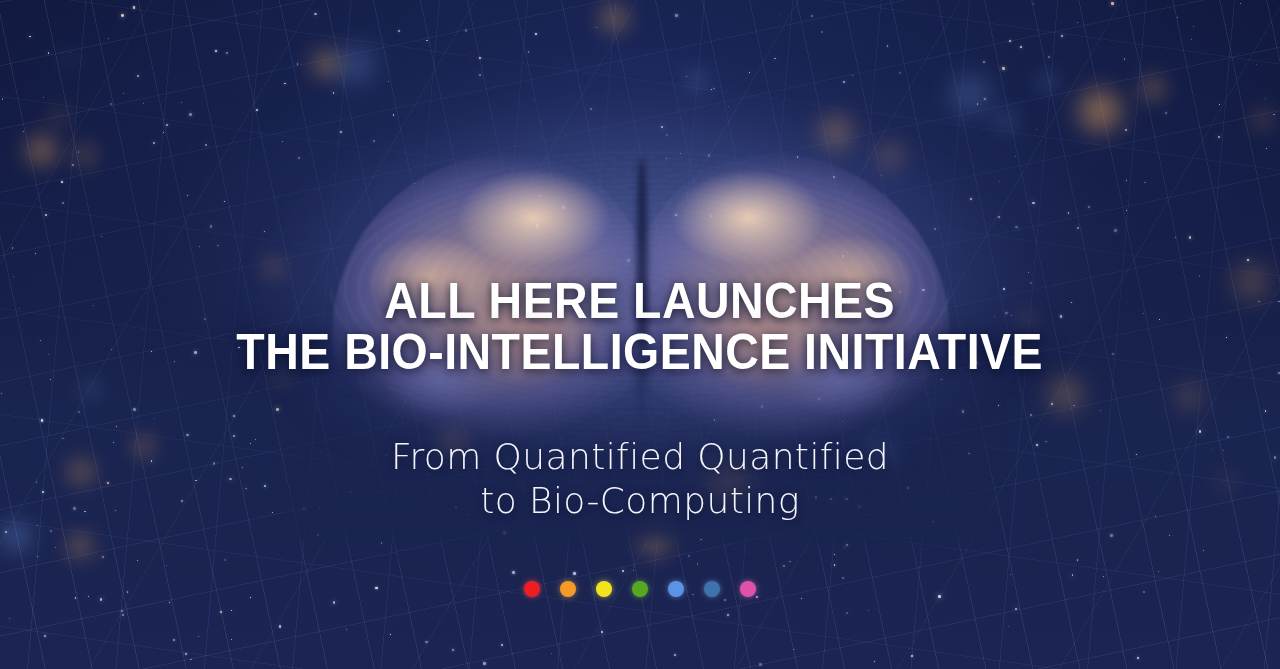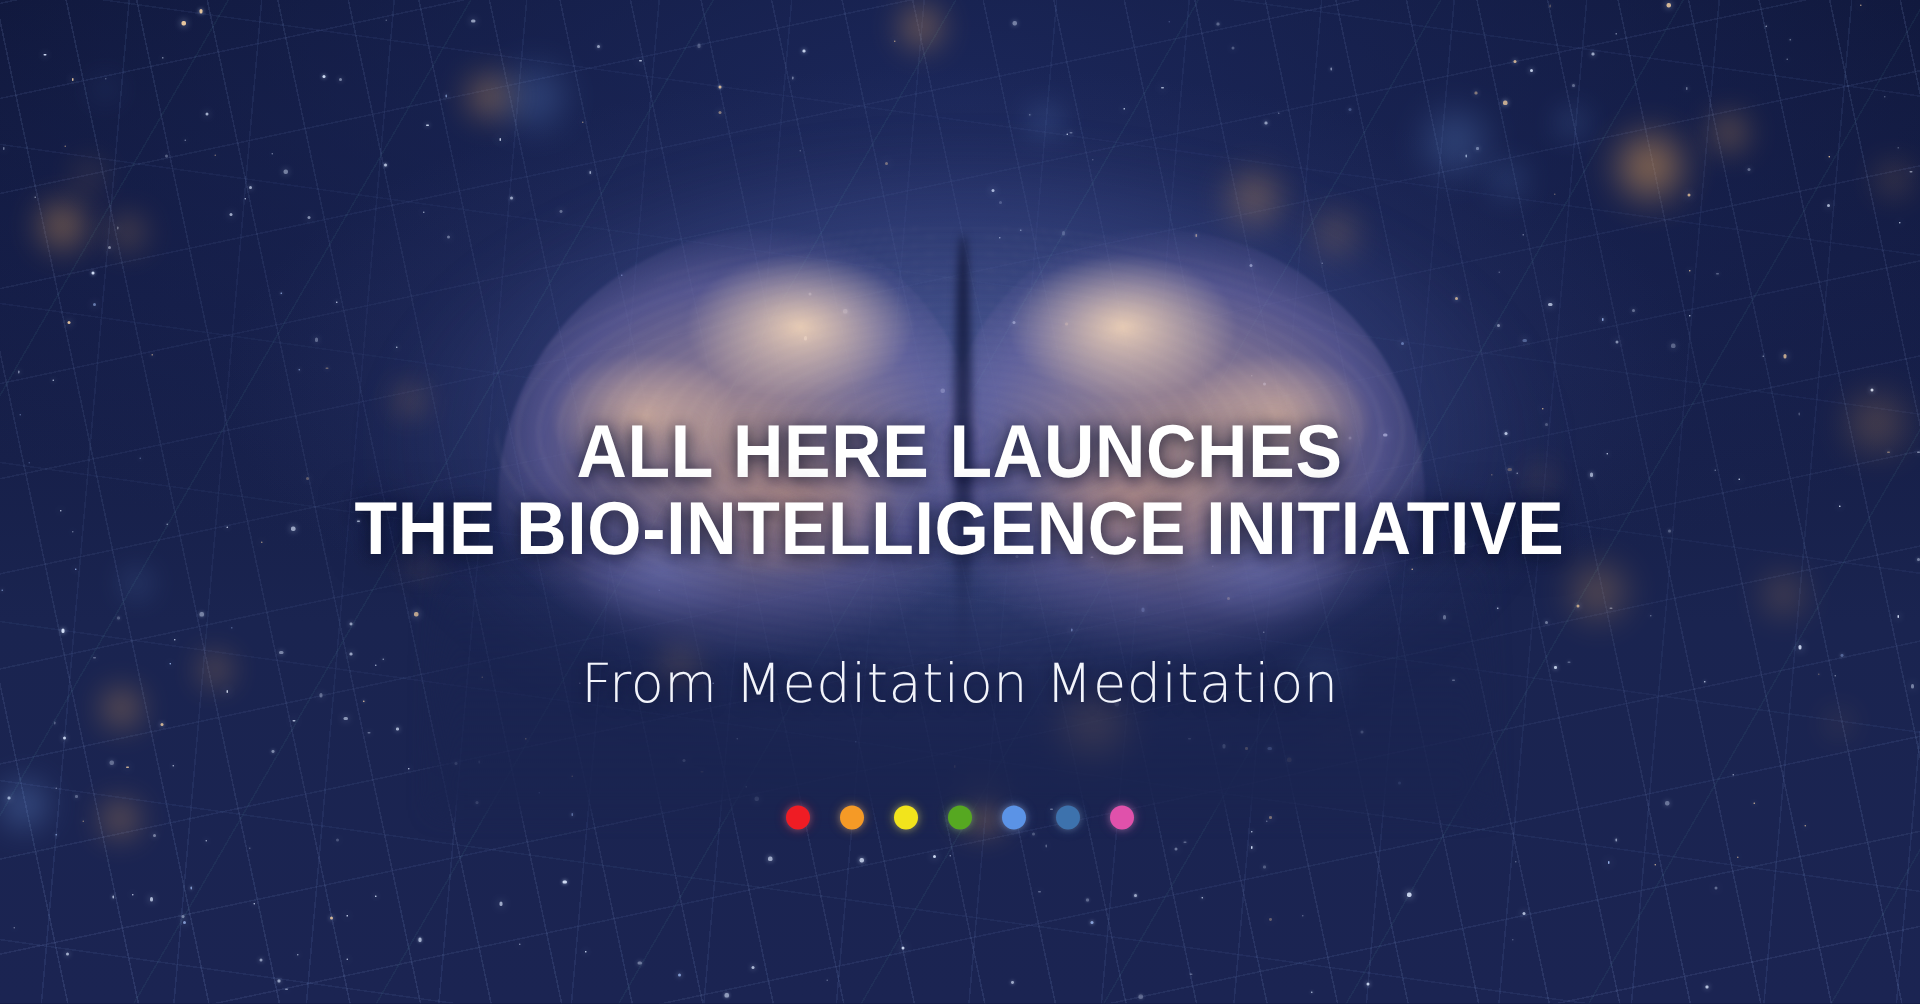--- a/index.html
+++ b/index.html
@@ -488,21 +488,22 @@
     <div class="fissure"></div>
     <div class="brain-fade"></div>
   </div>
 
   <div id="copy">
     <h1 class="headline">
       <span class="l1">ALL HERE LAUNCHES</span>
       <span class="l2">THE BIO-INTELLIGENCE INITIATIVE</span>
     </h1>
     <p class="subtitle">
-      <span class="s1">From Meditation Meditation</span>
+      <span class="s1">From Quantified Quantified</span>
+      <span class="s2">to Bio-Computing</span>
     </p>
     <div class="dots" id="dots">
         <span class="dot" style="background: rgb(239, 28, 36); box-shadow: rgba(239, 28, 36, 0.4) 0px 0px 8px, rgba(255, 255, 255, 0.25) 0px 0px 4px;"></span>
         <span class="dot" style="background: rgb(245, 154, 38); box-shadow: rgba(245, 154, 38, 0.4) 0px 0px 8px, rgba(255, 255, 255, 0.25) 0px 0px 4px;"></span>
         <span class="dot" style="background: rgb(242, 228, 28); box-shadow: rgba(242, 228, 28, 0.4) 0px 0px 8px, rgba(255, 255, 255, 0.25) 0px 0px 4px;"></span>
         <span class="dot" style="background: rgb(86, 168, 33); box-shadow: rgba(86, 168, 33, 0.4) 0px 0px 8px, rgba(255, 255, 255, 0.25) 0px 0px 4px;"></span>
         <span class="dot" style="background: rgb(91, 147, 230); box-shadow: rgba(91, 147, 230, 0.4) 0px 0px 8px, rgba(255, 255, 255, 0.25) 0px 0px 4px;"></span>
         <span class="dot" style="background: rgb(61, 114, 173); box-shadow: rgba(61, 114, 173, 0.4) 0px 0px 8px, rgba(255, 255, 255, 0.25) 0px 0px 4px;"></span>
         <span class="dot" style="background: rgb(224, 81, 171); box-shadow: rgba(224, 81, 171, 0.4) 0px 0px 8px, rgba(255, 255, 255, 0.25) 0px 0px 4px;"></span>
       </div>

